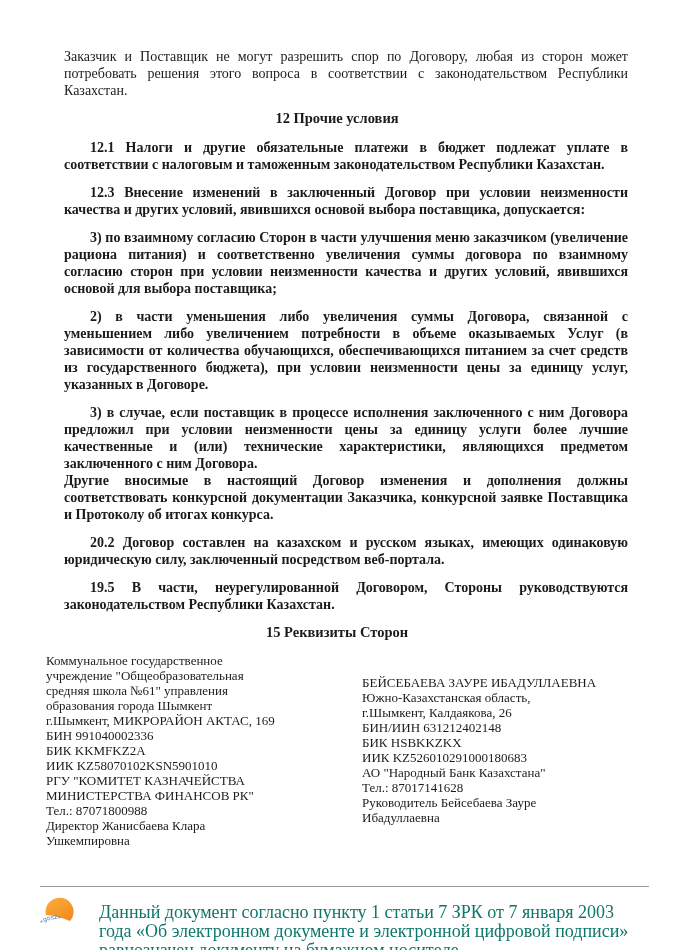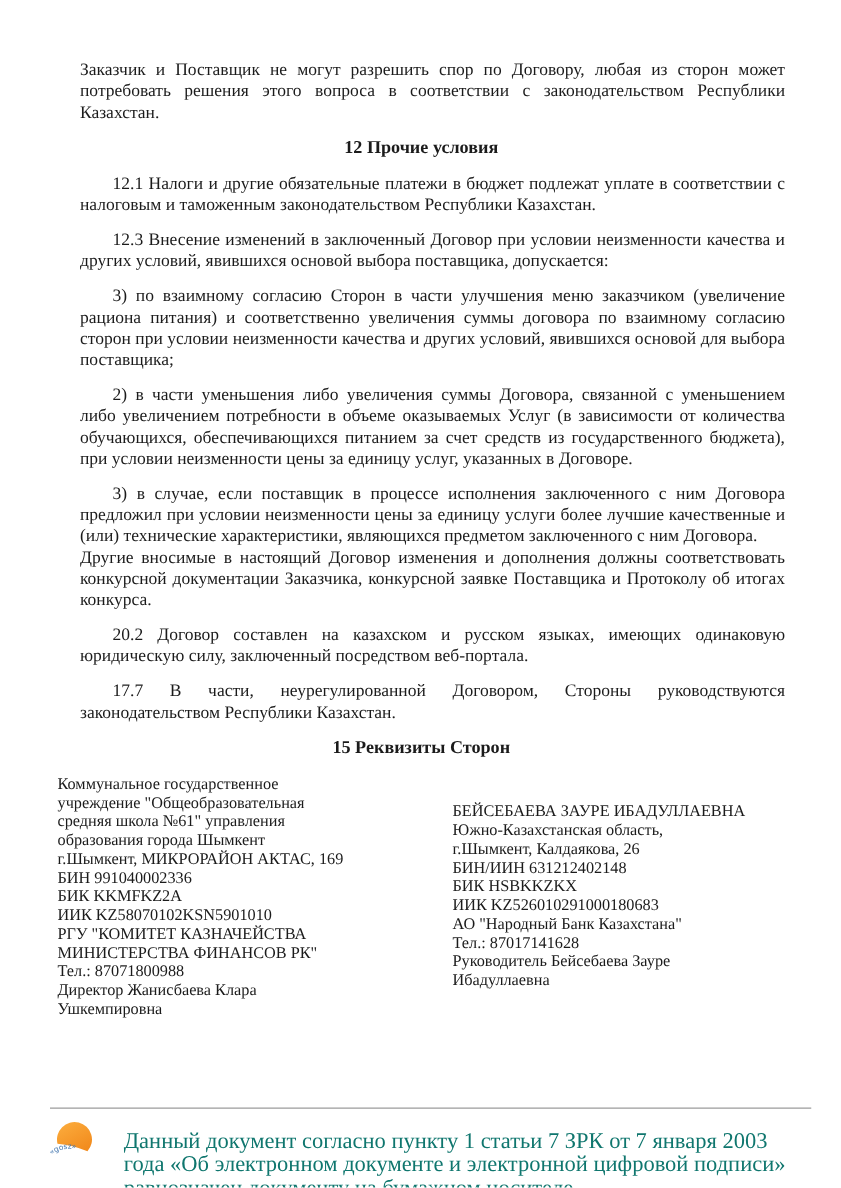--- a/index.html
+++ b/index.html
@@ -12,21 +12,21 @@
     -webkit-font-smoothing: antialiased;
   }
   .doc { padding: 48px 45px 0 46px; }
   .para {
     font-size: 14px;
     line-height: 17px;
     margin: 0 0 11px 18px;
     text-align: justify;
     white-space: pre-line;
   }
-  .indent { text-indent: 26px; }
+  .indent { text-indent: 26px; font-weight: bold; }
   .heading {
     font-size: 14.5px;
     line-height: 17px;
     font-weight: bold;
     text-align: center;
     margin: 2px 0 12px 0;
   }
   .parties { display: flex; margin-top: 4px; }
   .party { font-size: 13px; line-height: 15px; }
   .party-customer { width: 316px; flex: none; }
@@ -66,21 +66,21 @@
 
   <p class="para indent">3) по взаимному согласию Сторон в части улучшения меню заказчиком (увеличение рациона питания) и соответственно увеличения суммы договора по взаимному согласию сторон при условии неизменности качества и других условий, явившихся основой для выбора поставщика;</p>
 
   <p class="para indent">2) в части уменьшения либо увеличения суммы Договора, связанной с уменьшением либо увеличением потребности в объеме оказываемых Услуг (в зависимости от количества обучающихся, обеспечивающихся питанием за счет средств из государственного бюджета), при условии неизменности цены за единицу услуг, указанных в Договоре.</p>
 
   <p class="para indent">3) в случае, если поставщик в процессе исполнения заключенного с ним Договора предложил при условии неизменности цены за единицу услуги более лучшие качественные и (или) технические характеристики, являющихся предметом заключенного с ним Договора.
 Другие вносимые в настоящий Договор изменения и дополнения должны соответствовать конкурсной документации Заказчика, конкурсной заявке Поставщика и Протоколу об итогах конкурса.</p>
 
   <p class="para indent">20.2 Договор составлен на казахском и русском языках, имеющих одинаковую юридическую силу, заключенный посредством веб-портала.</p>
 
-  <p class="para indent">17.7 В части, неурегулированной Договором, Стороны руководствуются законодательством Республики Казахстан.</p>
+  <p class="para indent">19.5 В части, неурегулированной Договором, Стороны руководствуются законодательством Республики Казахстан.</p>
 
   <h2 class="heading">15 Реквизиты Сторон</h2>
 
   <section class="parties">
     <div class="party party-customer">
       <p class="party-details">Коммунальное государственное
 учреждение "Общеобразовательная
 средняя школа №61" управления
 образования города Шымкент
 г.Шымкент, МИКРОРАЙОН АКТАС, 169

